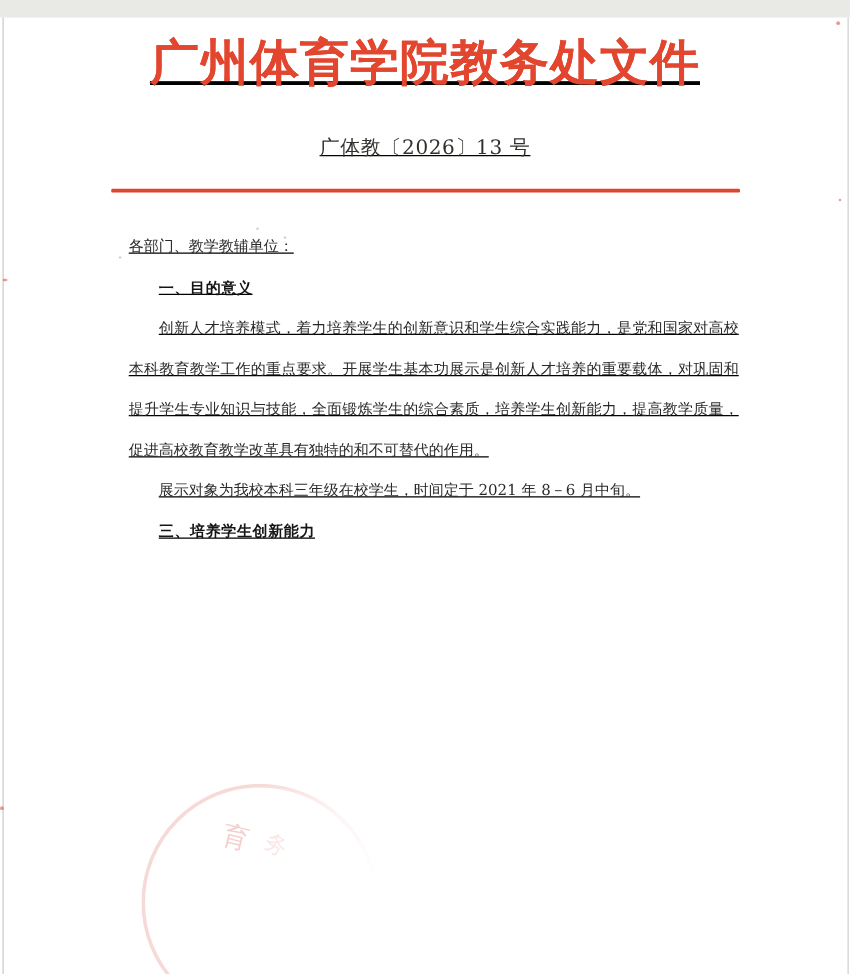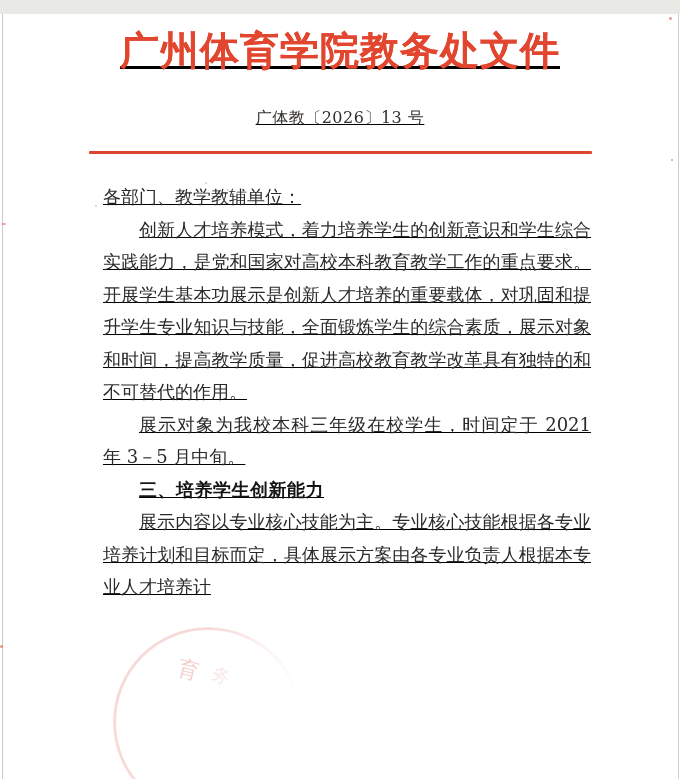--- a/index.html
+++ b/index.html
@@ -47,21 +47,21 @@
   .doc-title {
     margin:15px 0 0;
     text-align:center;
     font-size:21.5px; line-height:26px;
     font-weight:700;
     color:#1a1a1a;
     letter-spacing:0.5px;
   }
   .body {
     margin:27px 89px 0 103px;
-    font-size:18px;
+    font-size:12px;
     line-height:32.5px;
     color:#2a2a2a;
     text-align:justify;
   }
   .body p { margin:0; }
   .salutation { text-indent:0; }
   .indent { text-indent:2em; }
   .section-heading {
     text-indent:2em;
     font-weight:700;
@@ -105,24 +105,24 @@
 
   <h1 class="org-title">广州体育学院教务处文件</h1>
 
   <div class="doc-number">广体教〔2026〕13 号</div>
 
   <div class="red-divider"></div>
 
 
   <div class="body">
     <p class="salutation">各部门、教学教辅单位：</p>
-    <p class="indent">创新人才培养模式，着力培养学生的创新意识和学生综合实践能力，是党和国家对高校本科教育教学工作的重点要求。开展学生基本功展示是创新人才培养的重要载体，对巩固和提升学生专业知识与技能，全面锻炼学生的综合素质，展示对象和时间，提高教学质量，促进高校教育教学改革具有独特的和不可替代的作用。</p>
-    <p class="indent">展示对象为我校本科三年级在校学生，时间定于 2021 年 3－5 月中旬。</p>
+    <p class="section-heading">一、目的意义</p>
+    <p class="indent">创新人才培养模式，着力培养学生的创新意识和学生综合实践能力，是党和国家对高校本科教育教学工作的重点要求。开展学生基本功展示是创新人才培养的重要载体，对巩固和提升学生专业知识与技能，全面锻炼学生的综合素质，培养学生创新能力，提高教学质量，促进高校教育教学改革具有独特的和不可替代的作用。</p>
+    <p class="indent">展示对象为我校本科三年级在校学生，时间定于 2021 年 8－6 月中旬。</p>
     <p class="section-heading">三、培养学生创新能力</p>
-    <p class="indent">展示内容以专业核心技能为主。专业核心技能根据各专业培养计划和目标而定，具体展示方案由各专业负责人根据本专业人才培养计</p>
   </div>
 
   <div class="seal">
     <span class="seal-glyph">育</span>
     <span class="seal-glyph2">务</span>
   </div>
 
   <div class="speck red" style="left:2px;  top:209px; width:4px; height:2px;"></div>
   <div class="speck red" style="left:0px;  top:631px; width:3px; height:3px;"></div>
   <div class="speck red" style="left:669px;top:3px;   width:3px; height:3px;"></div>

